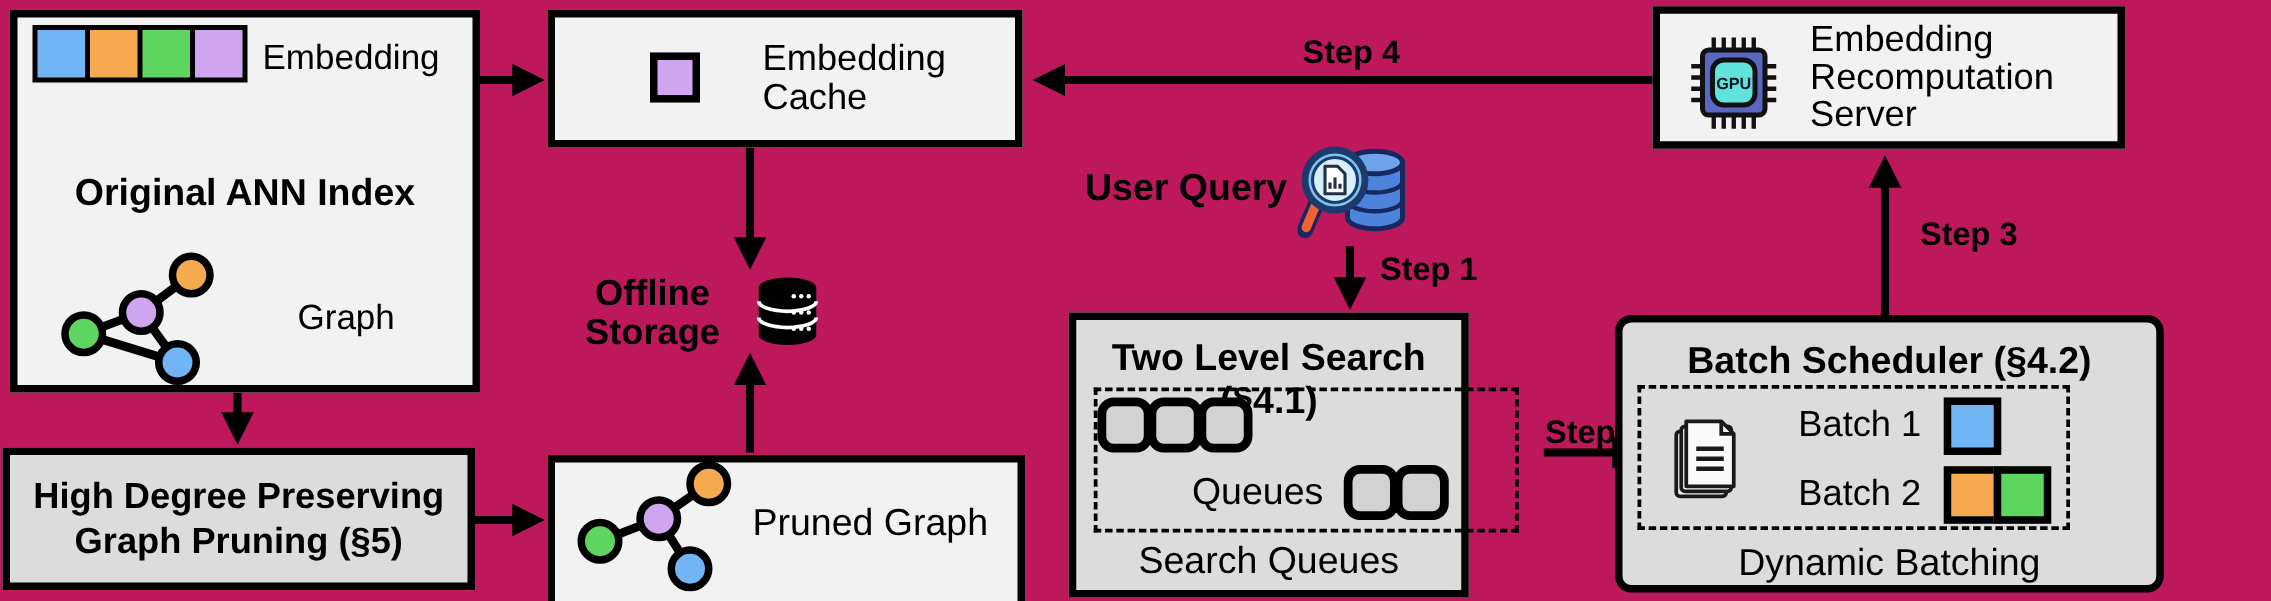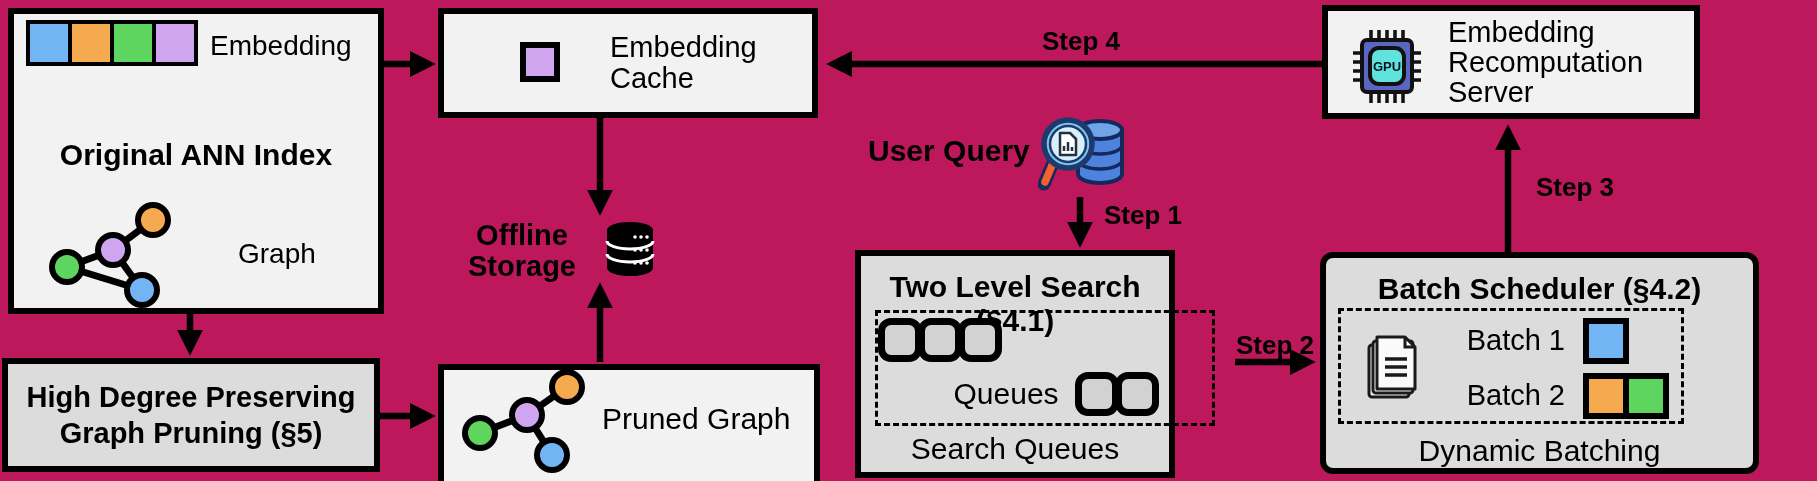--- a/index.html
+++ b/index.html
@@ -47,21 +47,21 @@
 
   
   .step{position:absolute;font-size:26px;font-weight:bold;}
   .step1{left:1104px;top:200px;}
   .step2{left:1236px;top:330px;}
   .step3{left:1520px;top:172px;margin-left:16px;}
   .step4{left:1042px;top:26px;}
 
   
   .box-twolevel{left:855px;top:250px;width:320px;height:228px;}
-  .box-batch{left:1320px;top:252px;width:439px;height:222px;border-radius:13px;}
+  .box-batch{left:1292px;top:252px;width:439px;height:222px;border-radius:13px;}
   .inner-title{position:absolute;left:0;top:14px;width:100%;text-align:center;font-size:30px;font-weight:bold;}
   .dashed{position:absolute;left:14px;top:54px;width:340px;height:116px;border:3px dashed var(--line);}
   .queue-row{display:flex;align-items:center;height:54px;}
   .queue-label{width:184px;text-align:right;margin-right:16px;font-size:30px;}
   .slots{display:flex;width:140px;}
   .slot{width:44px;height:44px;border:7px solid var(--line);border-radius:13px;background:var(--slot_fill);margin-left:-4px;}
   .slot:first-child{margin-left:0;}
   .caption{position:absolute;left:0;top:176px;width:100%;text-align:center;font-size:30px;}
 
   

